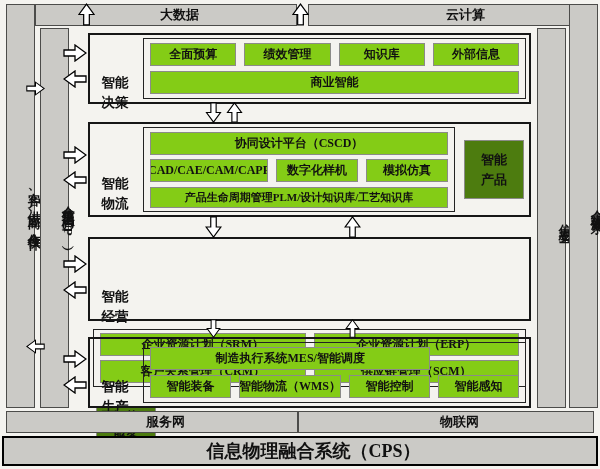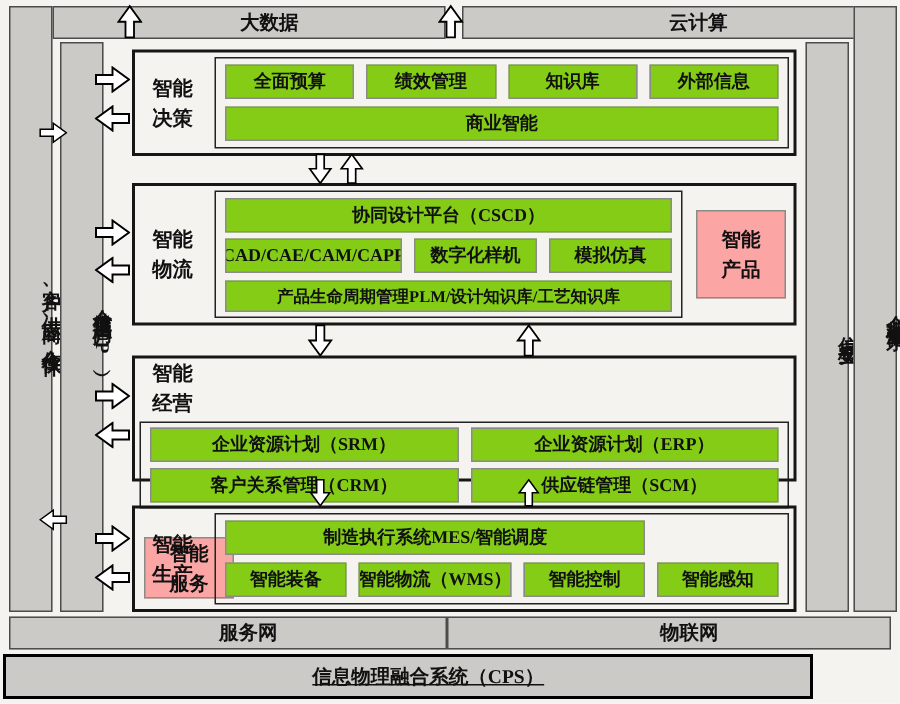--- a/index.html
+++ b/index.html
@@ -16,41 +16,41 @@
     font-size:13px; font-weight:bold; text-align:center;padding-left:27px;
   }
   .vtext { writing-mode:vertical-rl; letter-spacing:2px; line-height:1.05; }
   .layer {
     position:absolute; left:88px; width:443px;
     border:2px solid #161616; box-sizing:border-box;
     display:flex; align-items:stretch;
   }
   .layer-label {
     width:50px; display:flex; align-items:center; justify-content:center;
-    font-size:13.5px; font-weight:bold;
+    font-size:13.5px; font-weight:bold;margin-top:48px;
   }
   .layer-label span { width:2.1em; text-align:center; line-height:1.45; word-break:break-all; }
   .inner {
     border:1.5px solid #222; margin:3px; flex:1;
     display:flex; flex-direction:column; justify-content:space-evenly;
     padding:3px 6px; box-sizing:border-box; gap:4px; min-width:0;
   }
   .row { display:flex; gap:8px; align-items:stretch; }
   .gbox {
     background:#84cc16; border:1px solid #8b8b88;
     display:flex; align-items:center; justify-content:center; text-align:center;
     font-size:12px; font-weight:bold; padding:2px 4px; box-sizing:border-box;
     min-height:20px; flex:1; white-space:nowrap; overflow:hidden;
   }
   .gbox.small { font-size:11px; }
   .gbox.wide { width:100%; flex:none; }
   .gbox.mid { width:76%; flex:none; align-self:center; }
   .side-box {
     width:58px; flex:none; margin:16px 5px 16px 6px;
-    background:#fca5a5; border:1px solid #8b8b88;
+    background:#4d7c0f; border:1px solid #8b8b88;
     display:flex; align-items:center; justify-content:center;
     font-size:13px; font-weight:bold;
   }
   .side-box span { width:2em; text-align:center; line-height:1.5; word-break:break-all; }
   .arr { position:absolute; }
   svg polygon { fill:#ffffff; stroke:#000; stroke-width:1.3; }
 </style>
 </head>
 <body>
 
@@ -151,21 +151,21 @@
       </div>
     </div>
   </div>
 
   <div class="bar" style="left:6px; top:411px; width:292px; height:22px;">
     <span>服务网</span>
   </div>
   <div class="bar" style="left:298px; top:411px; width:296px; height:22px;">
     <span>物联网</span>
   </div>
-  <div class="bar" style="left:2px; top:436px; width:540px; height:30px; border:2px solid #000; font-size:13px;text-decoration:underline;">
+  <div class="bar" style="left:2px; top:436px; width:596px; height:30px; border:2px solid #000; font-size:18px;">
     <span>信息物理融合系统（CPS）</span>
   </div>
 
   <div class="arr" style="left:78px; top:1px;">
     <svg width="17" height="27" viewBox="0 0 18 24">
         <polygon points="6,23 12,23 12,12 17,12 9,1 1,12 6,12"></polygon>
       </svg>
   </div>
   <div class="arr" style="left:292px; top:1px;">
     <svg width="17" height="27" viewBox="0 0 18 24">

